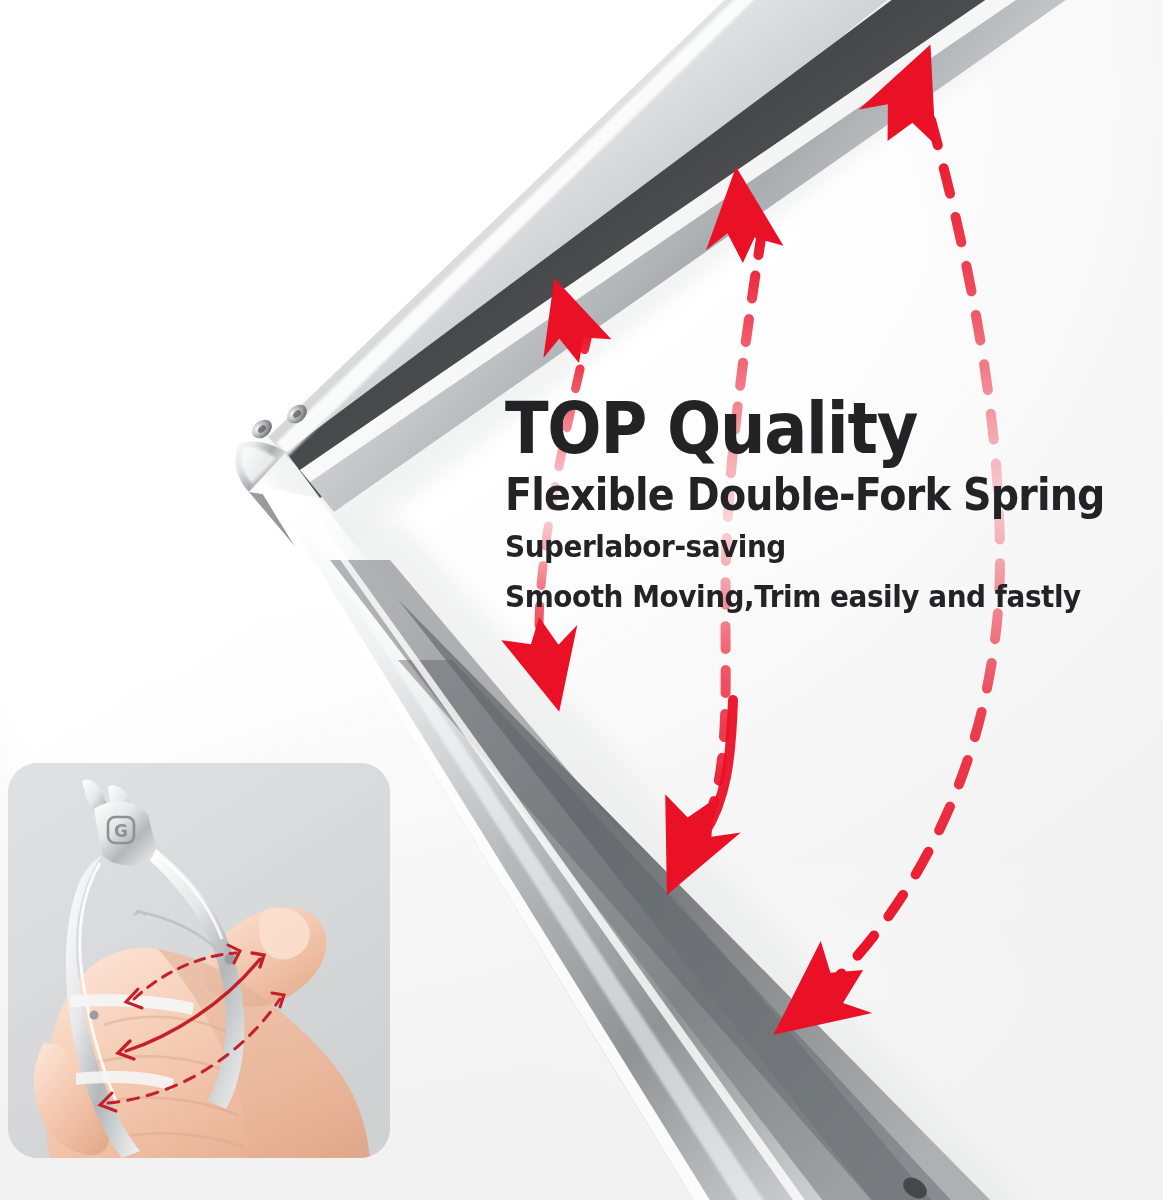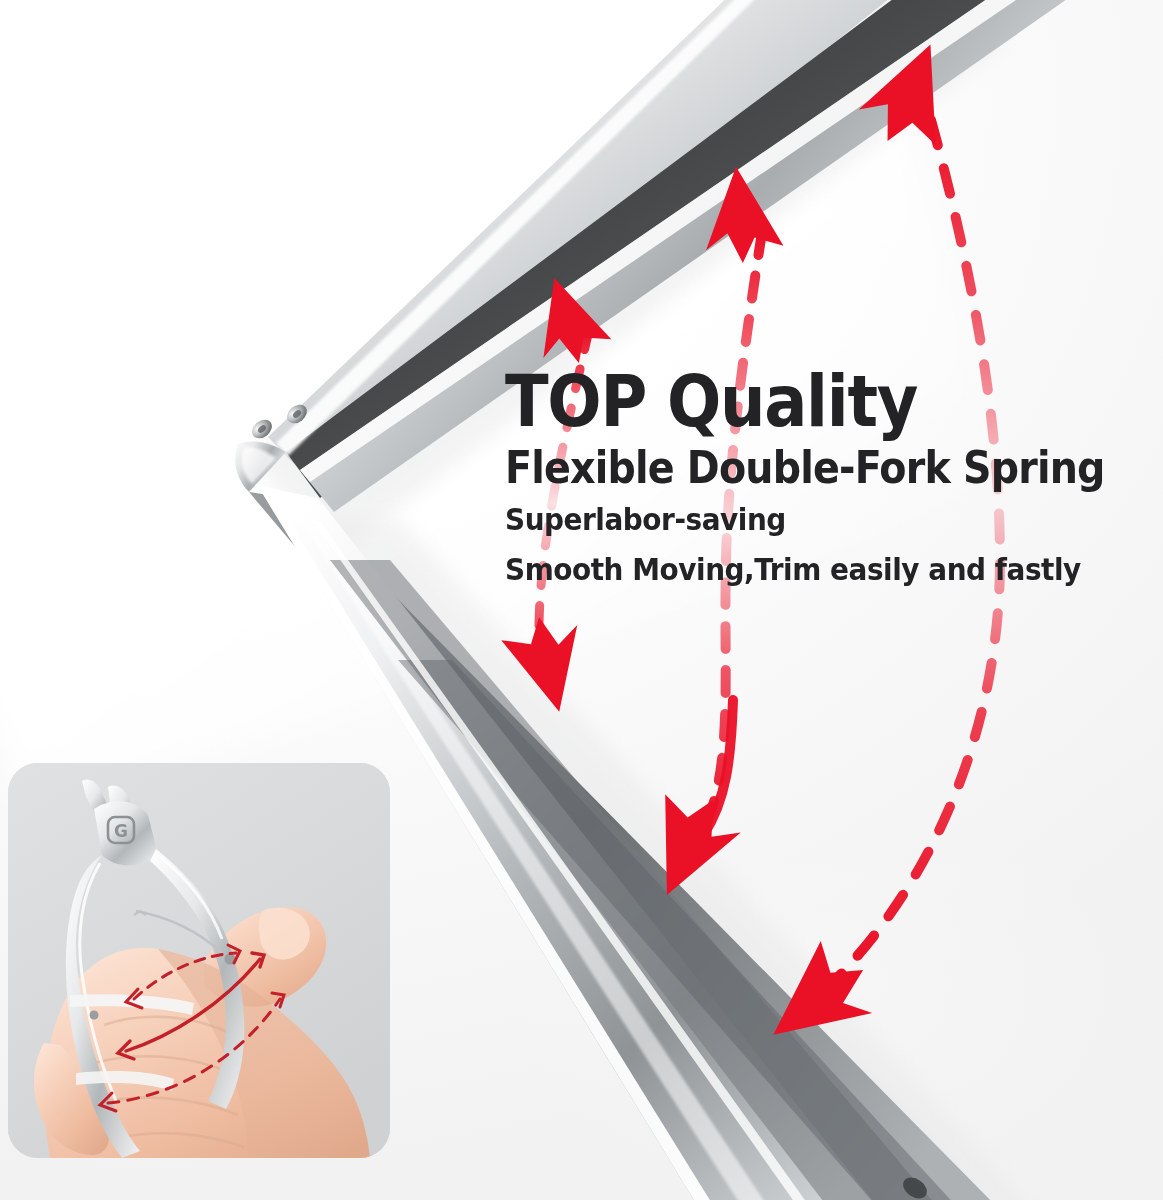--- a/index.html
+++ b/index.html
@@ -34,21 +34,21 @@
   
   .tool{position:absolute;inset:0;}
   .tool svg{position:absolute;inset:0;width:1163px;height:1200px;display:block;}
 
   
   .motion{position:absolute;inset:0;}
   .motion svg{position:absolute;inset:0;width:1163px;height:1200px;display:block;}
 
   
   .copy{
-    position:absolute;left:505px;top:369px;width:600px;
+    position:absolute;left:505px;top:396px;width:600px;
     z-index:40;
   }
   .h1{
     font-family:"DejaVu Sans","Liberation Sans",sans-serif;
     font-weight:700;
     font-size:71px;
     line-height:0.94;
     letter-spacing:-1.4px;
     color:#232326;
     transform:scaleX(0.90);

